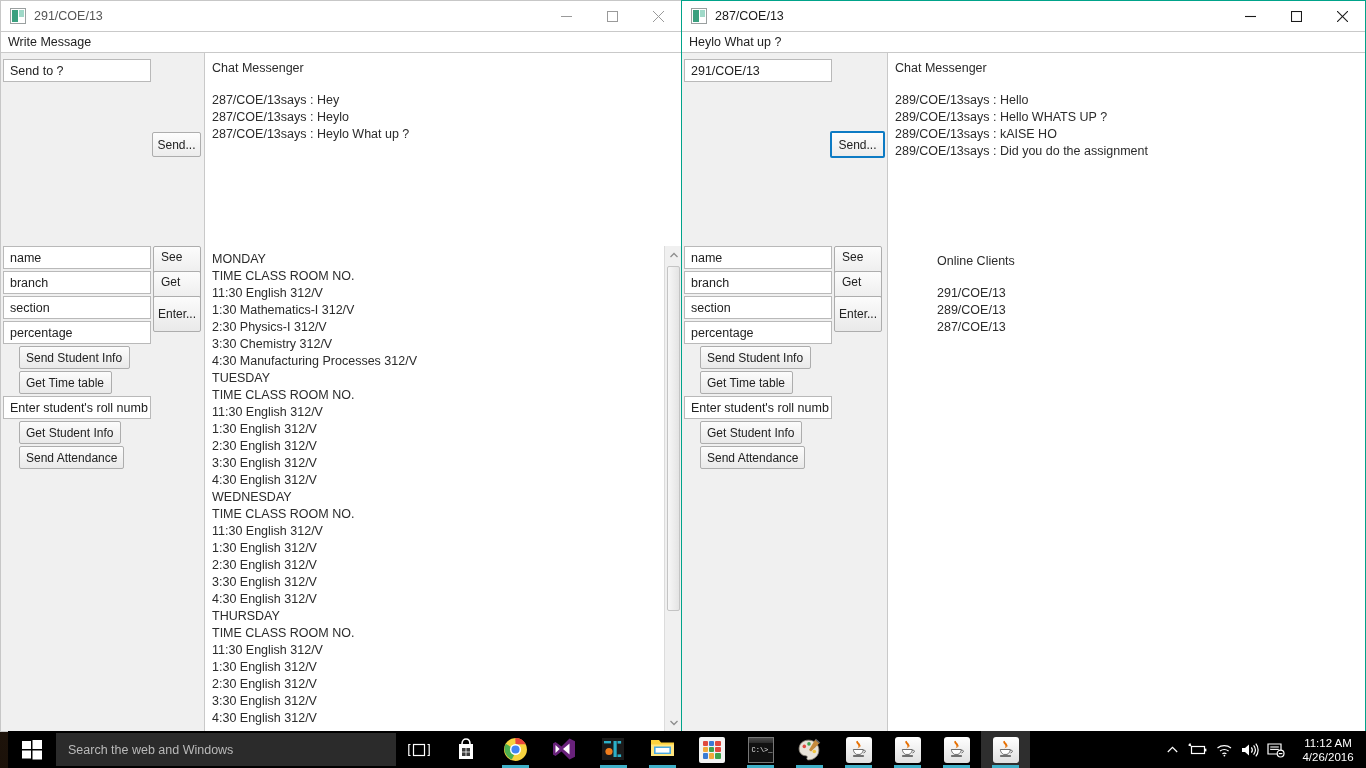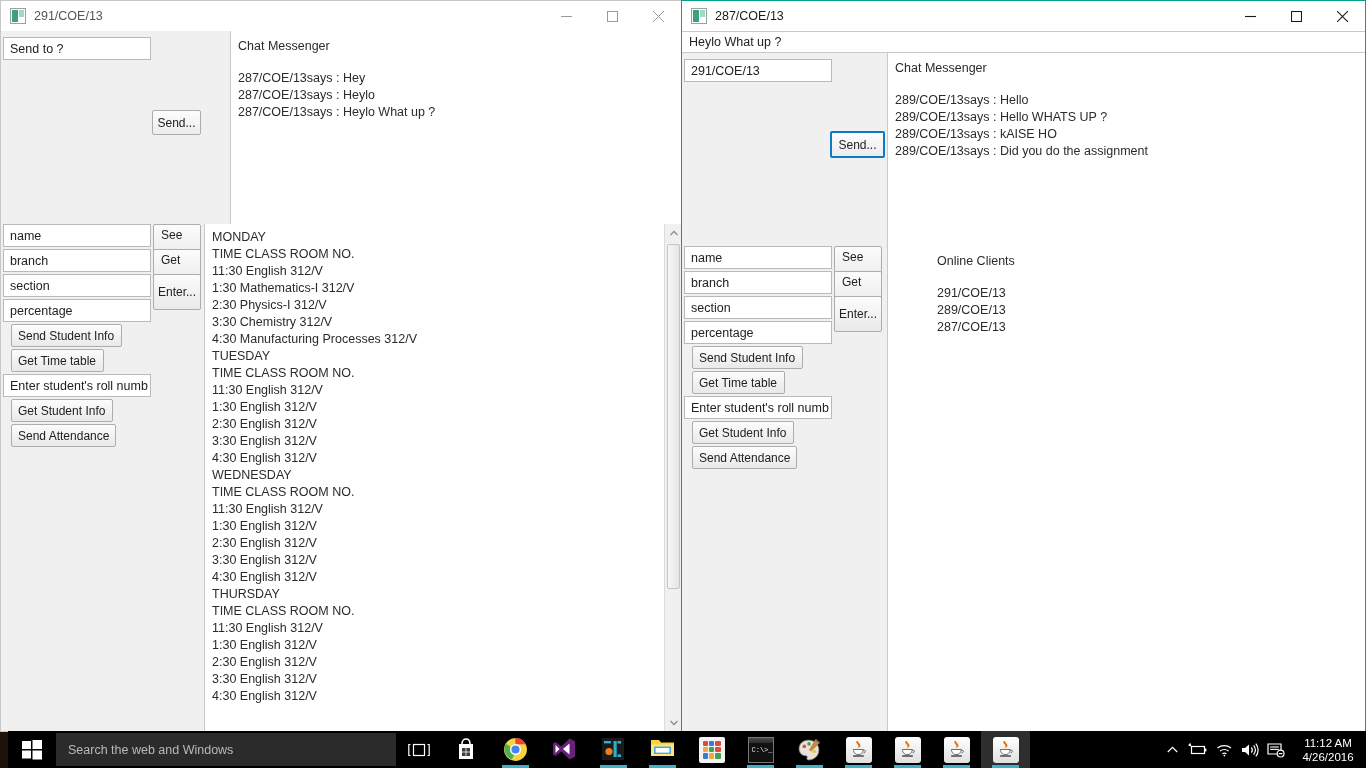--- a/index.html
+++ b/index.html
@@ -81,21 +81,21 @@
   }
 
   
   .upper {
     height: 193px;
     display: flex;
     flex: none;
     background: #f0f0f0;
   }
   .upper-left {
-    width: 230px;
+    width: 204px;
     position: relative;
     background: #f0f0f0;
     border-right: 1px solid #c9c9c9;
   }
   .sendto {
     position: absolute; left: 2px; top: 6px;
     width: 148px; height: 23px;
     background: #fff;
     border: 1px solid #b9b9b9;
     font-size: 12.5px; color: #222;
@@ -156,21 +156,21 @@
     height: 36px;
     background: linear-gradient(#fcfcfc,#e9e9e9);
     border: 1px solid #adadad;
     border-radius: 2px;
     font-size: 12px; color: #222;
     display: flex; align-items: center; justify-content: center;
     padding: 0 7px;
   }
   .sidebtn { left: 152px; width: 48px; }
   .wbtn {
-    position: absolute; left: 10px;
+    position: absolute; left: 18px;
     height: 23px;
     background: linear-gradient(#fcfcfc,#e9e9e9);
     border: 1px solid #adadad;
     border-radius: 2px;
     font-size: 12px; color: #222;
     display: flex; align-items: center;
     padding-left: 6px;
   }
 
   .lower-right {
@@ -319,20 +319,21 @@
         </div>
         <div class="tb-btn">
           <svg width="11" height="11" viewBox="0 0 11 11">
               <line x1="0" y1="0" x2="11" y2="11" stroke="currentColor" stroke-width="1"></line>
               <line x1="11" y1="0" x2="0" y2="11" stroke="currentColor" stroke-width="1"></line>
             </svg>
         </div>
       </div>
     </div>
 
+    <div class="msgfield">Write Message</div>
 
     <div class="upper">
       <div class="upper-left">
         <div class="sendto">Send to ?</div>
         <div class="sendbtn">Send...</div>
       </div>
       <div class="upper-right">
         <div class="chat-title">Chat Messenger</div>
         <div class="chat-lines">
           <div class="chat-line">287/COE/13says : Hey</div>

